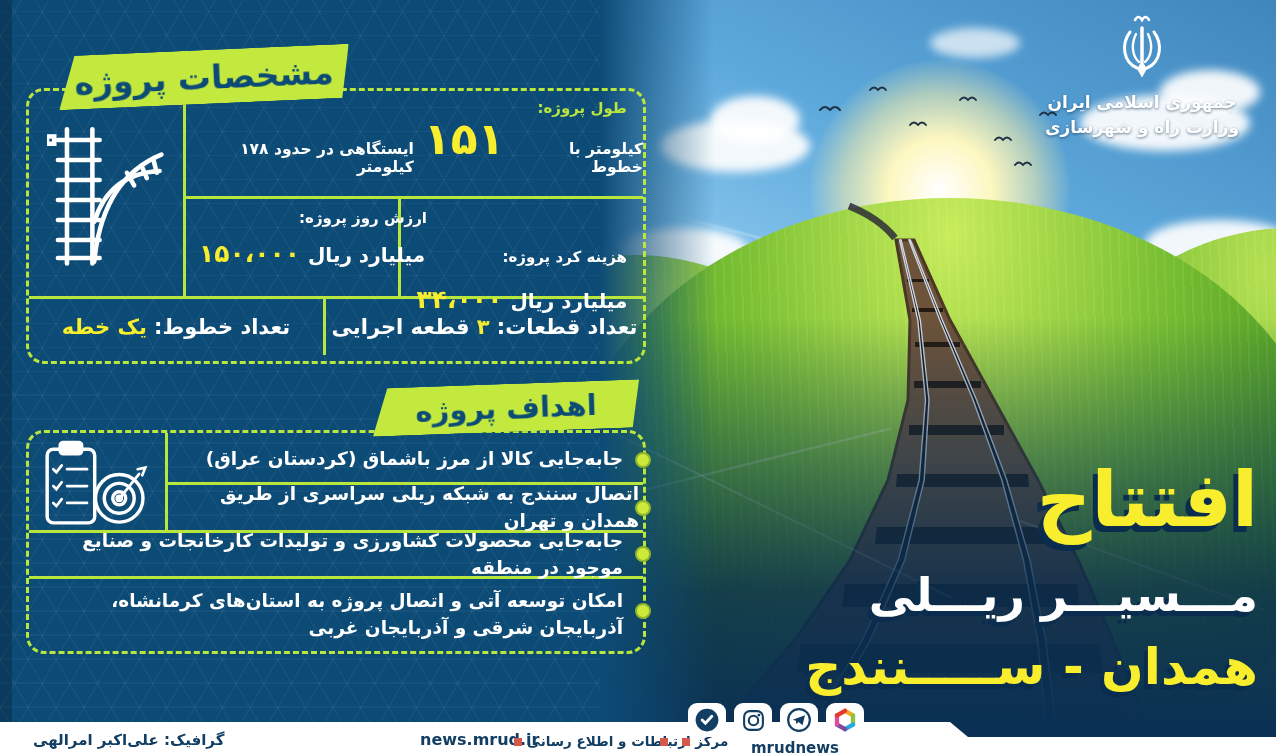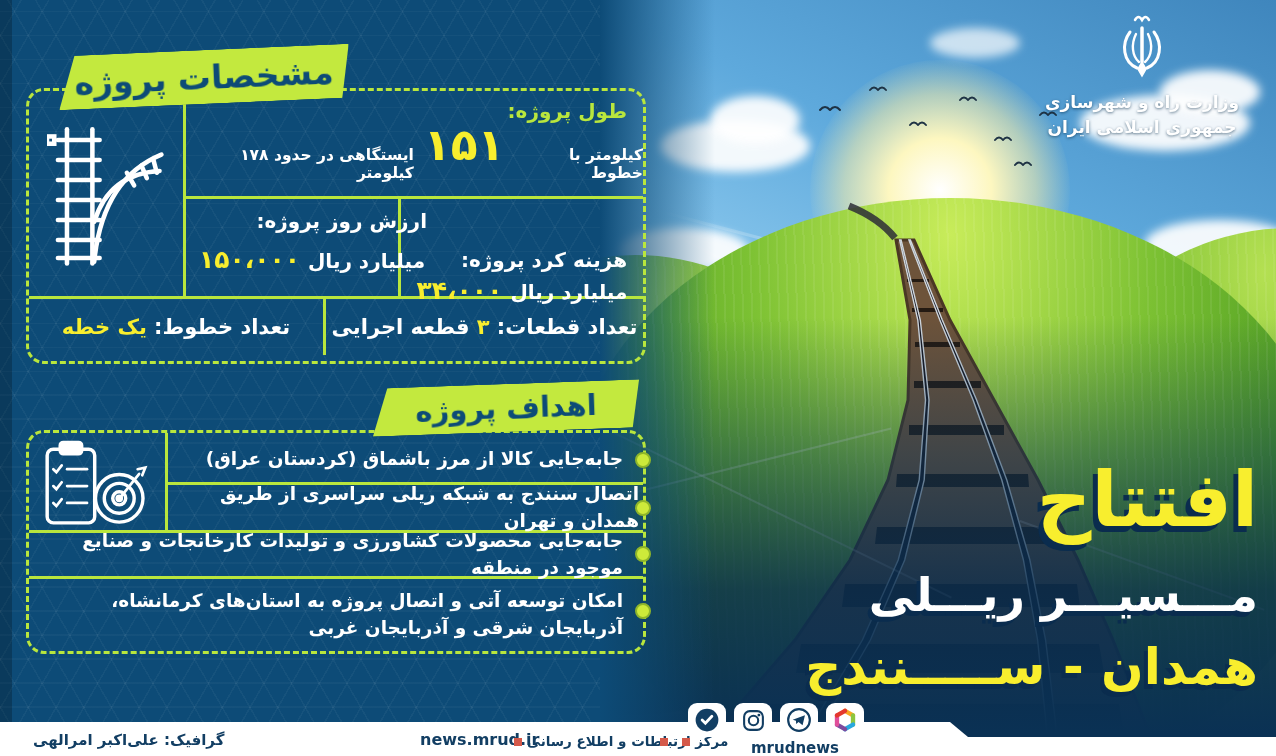--- a/index.html
+++ b/index.html
@@ -41,21 +41,21 @@
   .specbox{left:26px;top:88px;width:614px;height:270px;}
   .goalsbox{left:26px;top:430px;width:614px;height:218px;}
   .gline{position:absolute;background:#b9e63d;}
   .badge{position:absolute;background:#c3e93e;color:#0d4b77;font-weight:900;
     display:flex;align-items:center;justify-content:center;
     clip-path:polygon(6% 0,100% 0,97% 100%,0 100%);
     filter:drop-shadow(-5px 6px 0 rgba(8,44,74,.9));}
   .badge1{left:58px;top:50px;width:292px;height:54px;font-size:33px;transform:rotate(-2.5deg);}
   .badge2{left:372px;top:384px;width:268px;height:48px;font-size:29px;transform:rotate(-2deg);}
   .cell{position:absolute;color:#fff;}
-  .lbl{font-weight:bold;font-size:20px;color:#fff;text-align:right;direction:rtl;}
+  .lbl{font-weight:bold;font-size:15px;color:#fff;text-align:right;direction:rtl;}
   .lbl.lime{color:#b9e63d;}
   .valrow{display:flex;direction:ltr;align-items:baseline;justify-content:center;gap:8px;}
   .num{color:#f8ee2e;font-weight:900;}
   .unit{color:#fff;font-weight:bold;font-size:20px;direction:rtl;}
   .smalltxt{color:#fff;font-weight:bold;font-size:15.5px;direction:rtl;}
   .row3txt{font-weight:bold;font-size:21px;color:#fff;direction:rtl;text-align:center;}
   .row3txt .y{color:#f8ee2e;}
   .goal{position:absolute;color:#fff;font-weight:bold;font-size:18.5px;direction:rtl;text-align:right;
     display:flex;align-items:center;justify-content:flex-start;line-height:27px;}
   .bullet{position:absolute;width:12px;height:12px;border-radius:50%;background:#cdea3a;border:2px solid #8fb52a;}
@@ -146,22 +146,22 @@
       <g stroke="#ffffff" fill="none" stroke-linecap="round">
         <path d="M25,10 q3.5,-6 7,0 q3.5,-6 7,0" stroke-width="2.5"></path>
         <path d="M32,18 v34" stroke-width="3.5"></path>
         <path d="M32,52 l4,7 -4,7 -4,-7 z" fill="#fff" stroke-width="1.5"></path>
         <path d="M20,22 C11,34 13,52 27,58" stroke-width="3"></path>
         <path d="M44,22 C53,34 51,52 37,58" stroke-width="3"></path>
         <path d="M26,24 C21,34 22,46 29,52" stroke-width="2.4"></path>
         <path d="M38,24 C43,34 42,46 35,52" stroke-width="2.4"></path>
       </g>
     </svg>
+    <div class="txt">جمهوری اسلامی ایران</div>
     <div class="txt">وزارت راه و شهرسازی</div>
-    <div class="txt">جمهوری اسلامی ایران</div>
   </div>
 
   <div class="dashedbox specbox">
     <div class="gline" style="left:154px;top:0;width:3px;height:208px;"></div>
     <div class="gline" style="left:154px;top:105px;right:0;height:3px;"></div>
     <div class="gline" style="left:0;top:205px;right:0;height:3px;"></div>
     <div class="gline" style="left:369px;top:105px;width:3px;height:103px;"></div>
     <div class="gline" style="left:294px;top:208px;width:3px;height:56px;"></div>
 
     <div class="cell" style="left:0;top:0;width:154px;height:208px;display:flex;align-items:center;justify-content:center;">
@@ -198,21 +198,21 @@
     <div class="cell" style="left:154px;top:108px;width:258px;height:97px;">
       <div class="lbl" style="padding:10px 14px 0 0;">ارزش روز پروژه:</div>
       <div class="valrow" style="margin-top:12px;">
         <span class="num" style="font-size:25px;">۱۵۰،۰۰۰</span>
         <span class="unit">میلیارد ریال</span>
       </div>
     </div>
 
     <div class="cell" style="left:372px;top:108px;width:242px;height:97px;">
       <div class="lbl" style="padding:10px 16px 0 0;margin-top:39px;">هزینه کرد پروژه:</div>
-      <div class="valrow" style="margin-top:4px;">
+      <div class="valrow" style="margin-top:19px;">
         <span class="num" style="font-size:25px;">۳۴،۰۰۰</span>
         <span class="unit">میلیارد ریال</span>
       </div>
     </div>
 
     <div class="cell" style="left:0;top:208px;width:294px;height:56px;display:flex;align-items:center;justify-content:center;">
       <div class="row3txt">
         <span>تعداد خطوط:</span> <span class="y">یک خطه</span>
       </div>
     </div>

